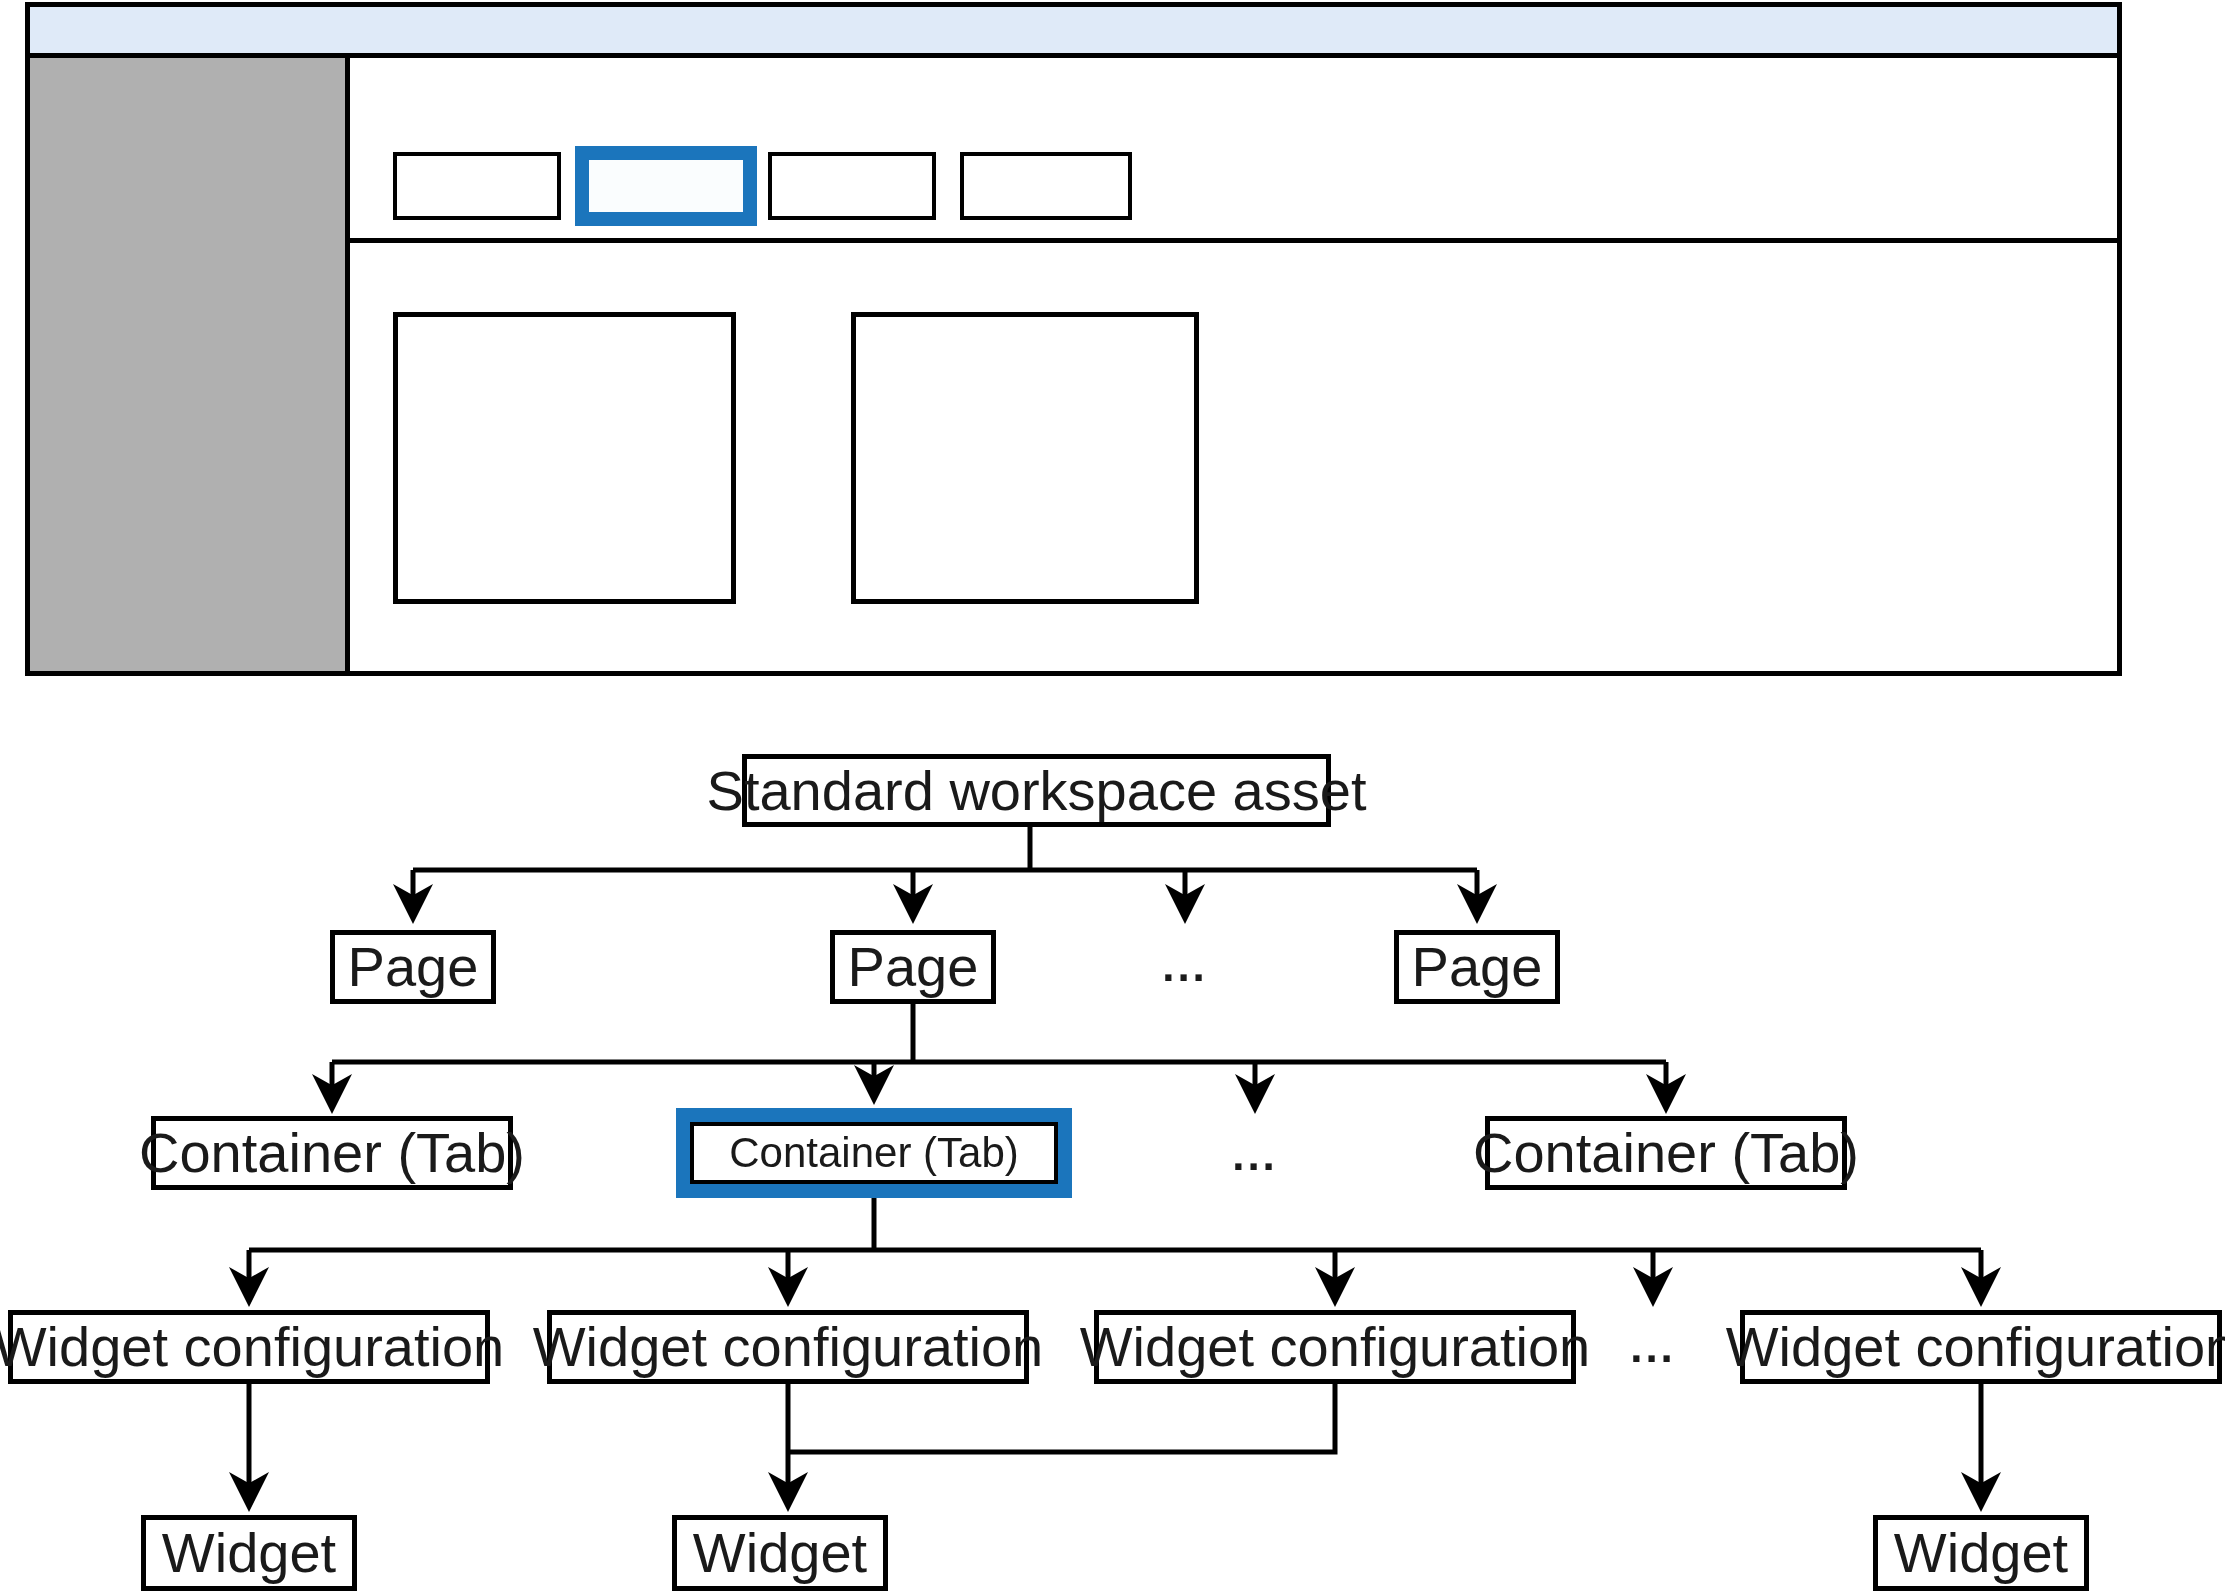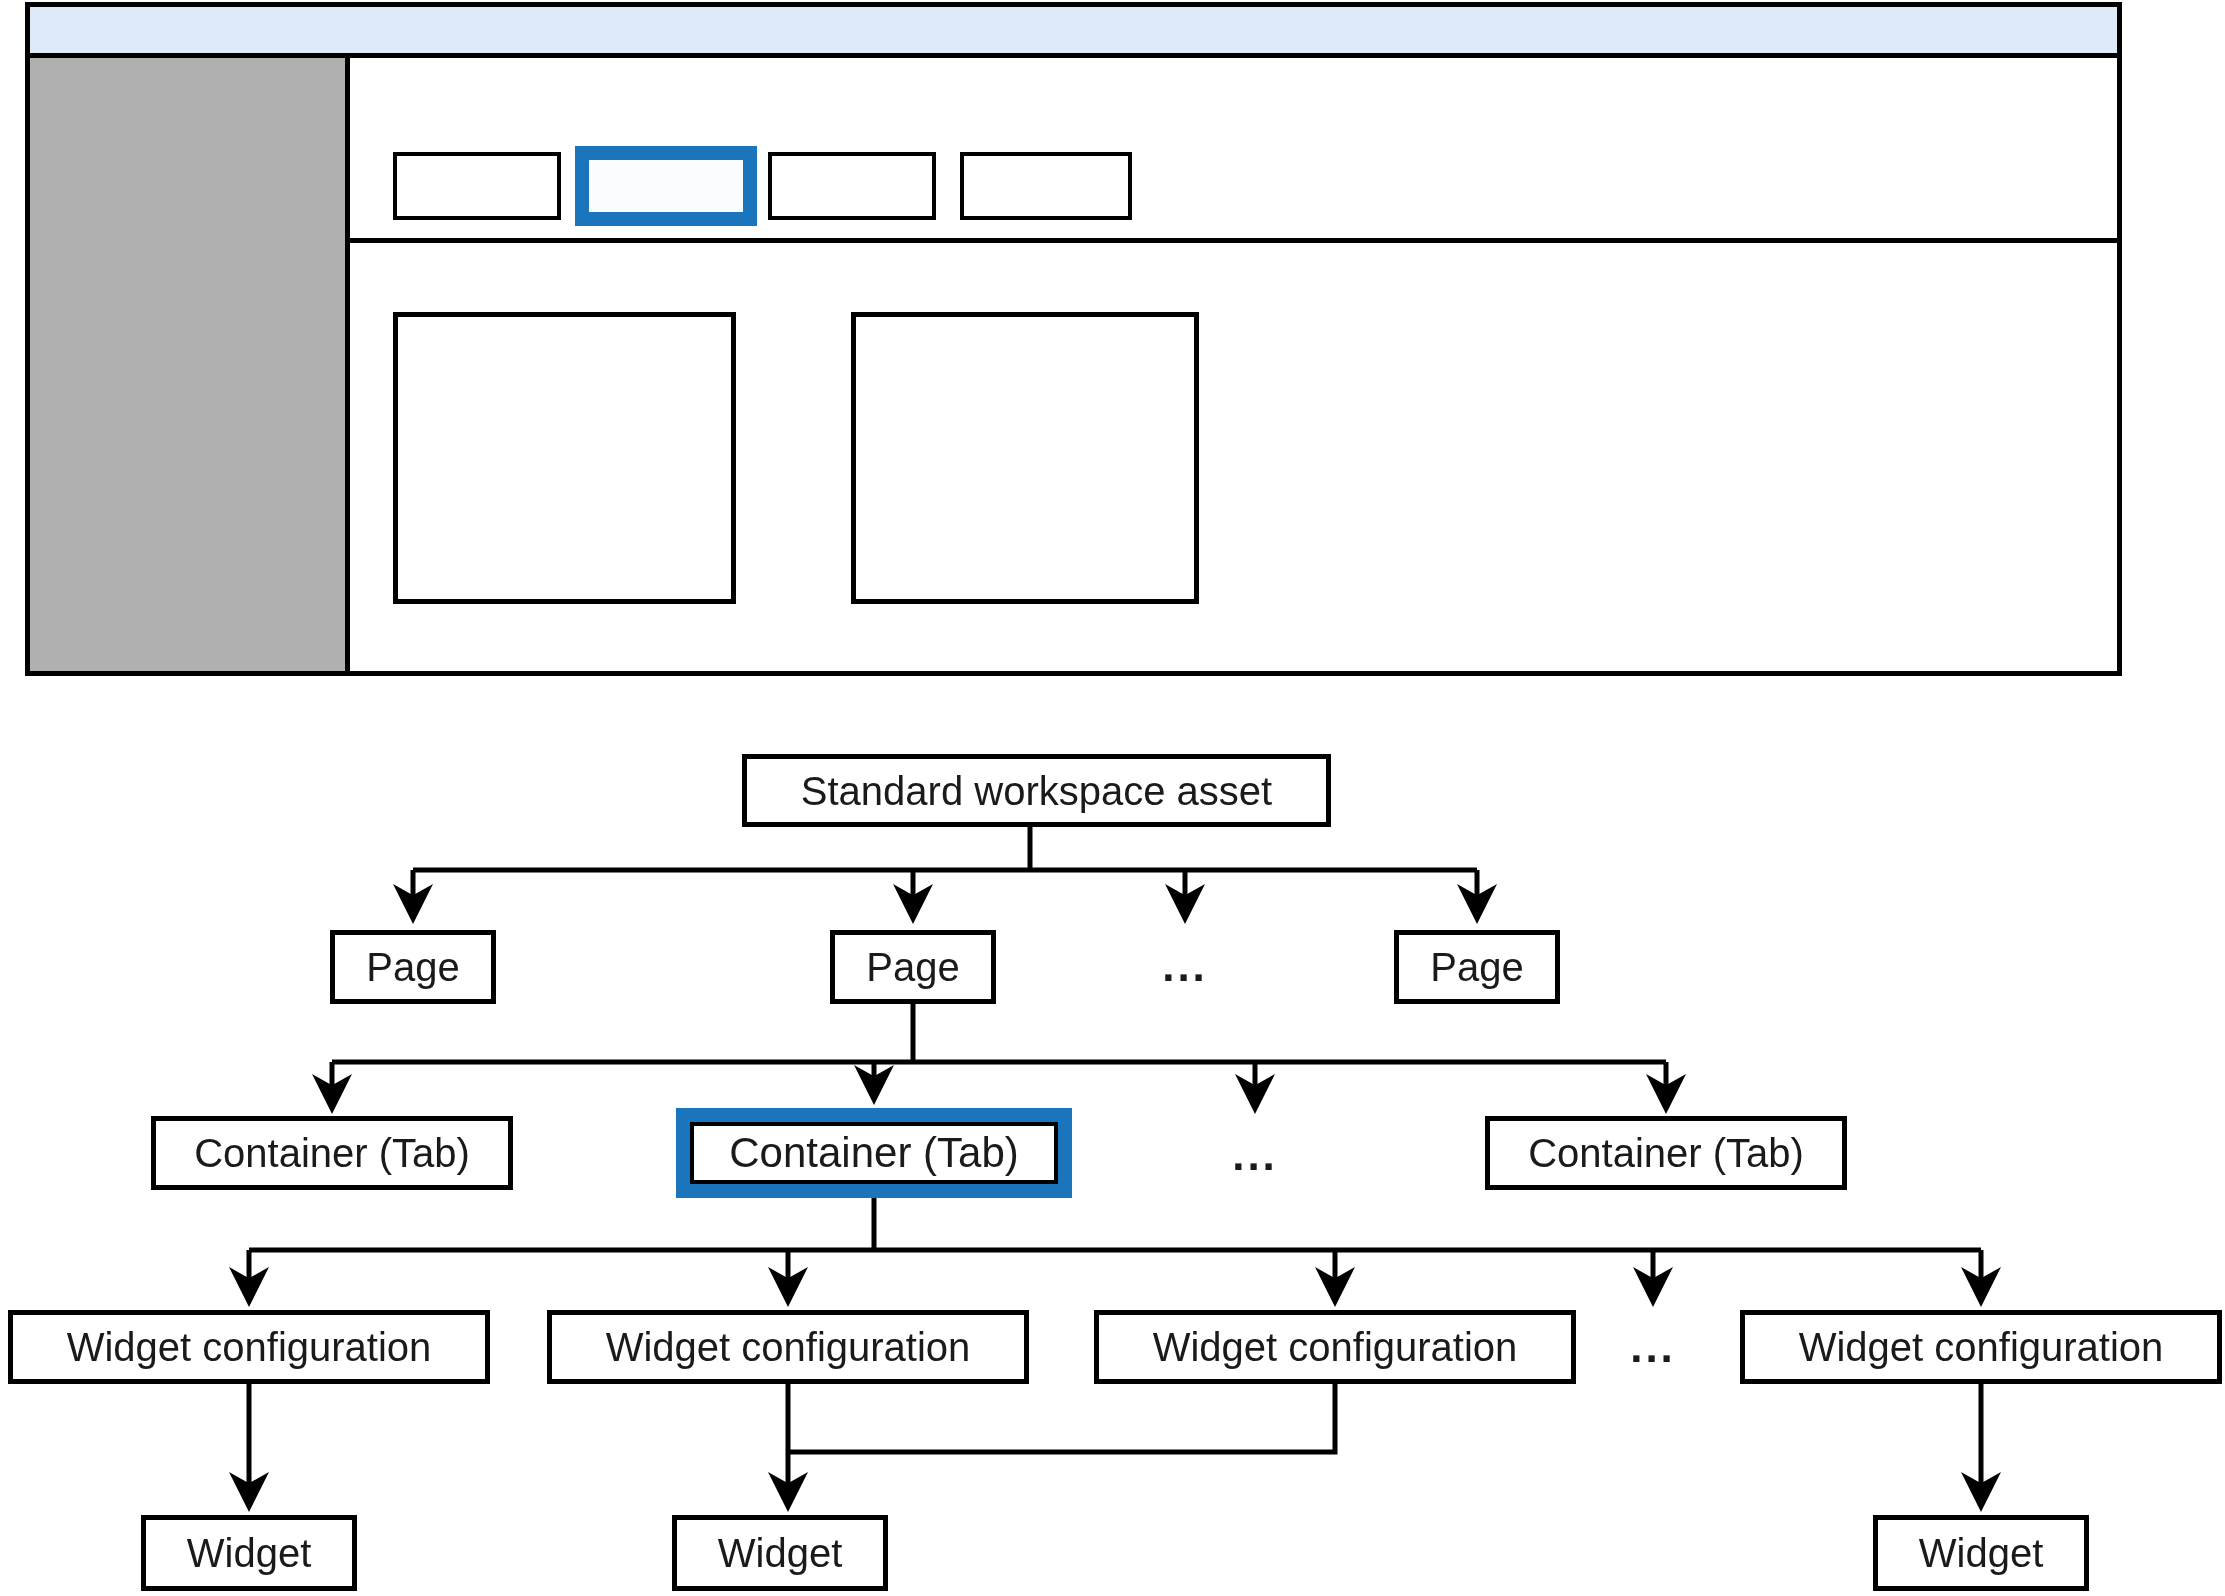--- a/index.html
+++ b/index.html
@@ -38,21 +38,21 @@
     position:absolute;top:305px;height:292px;background:#ffffff;
     border:5px solid #000;box-sizing:border-box;
   }
   .placeholder.p1{left:363px;width:343px;}
   .placeholder.p2{left:821px;width:348px;}
   
   #connectors{position:absolute;left:0;top:0;z-index:1;}
   .node{
     position:absolute;z-index:2;background:#ffffff;border:5px solid #000;
     box-sizing:border-box;display:flex;align-items:center;justify-content:center;
-    font-size:40px;line-height:1;white-space:nowrap;color:#1a1a1a;
+    font-size:56px;line-height:1;white-space:nowrap;color:#1a1a1a;
   }
   .node.root{left:742px;top:754px;width:589px;height:73px;}
   .node.page1{left:330px;top:930px;width:166px;height:74px;}
   .node.page2{left:830px;top:930px;width:166px;height:74px;}
   .node.page3{left:1394px;top:930px;width:166px;height:74px;}
   .node.cont1{left:151px;top:1116px;width:362px;height:74px;}
   .node.cont3{left:1485px;top:1116px;width:362px;height:74px;}
   .hl-wrap{
     position:absolute;left:676px;top:1108px;width:396px;height:90px;
     background:#1b75bc;z-index:2;box-sizing:border-box;

